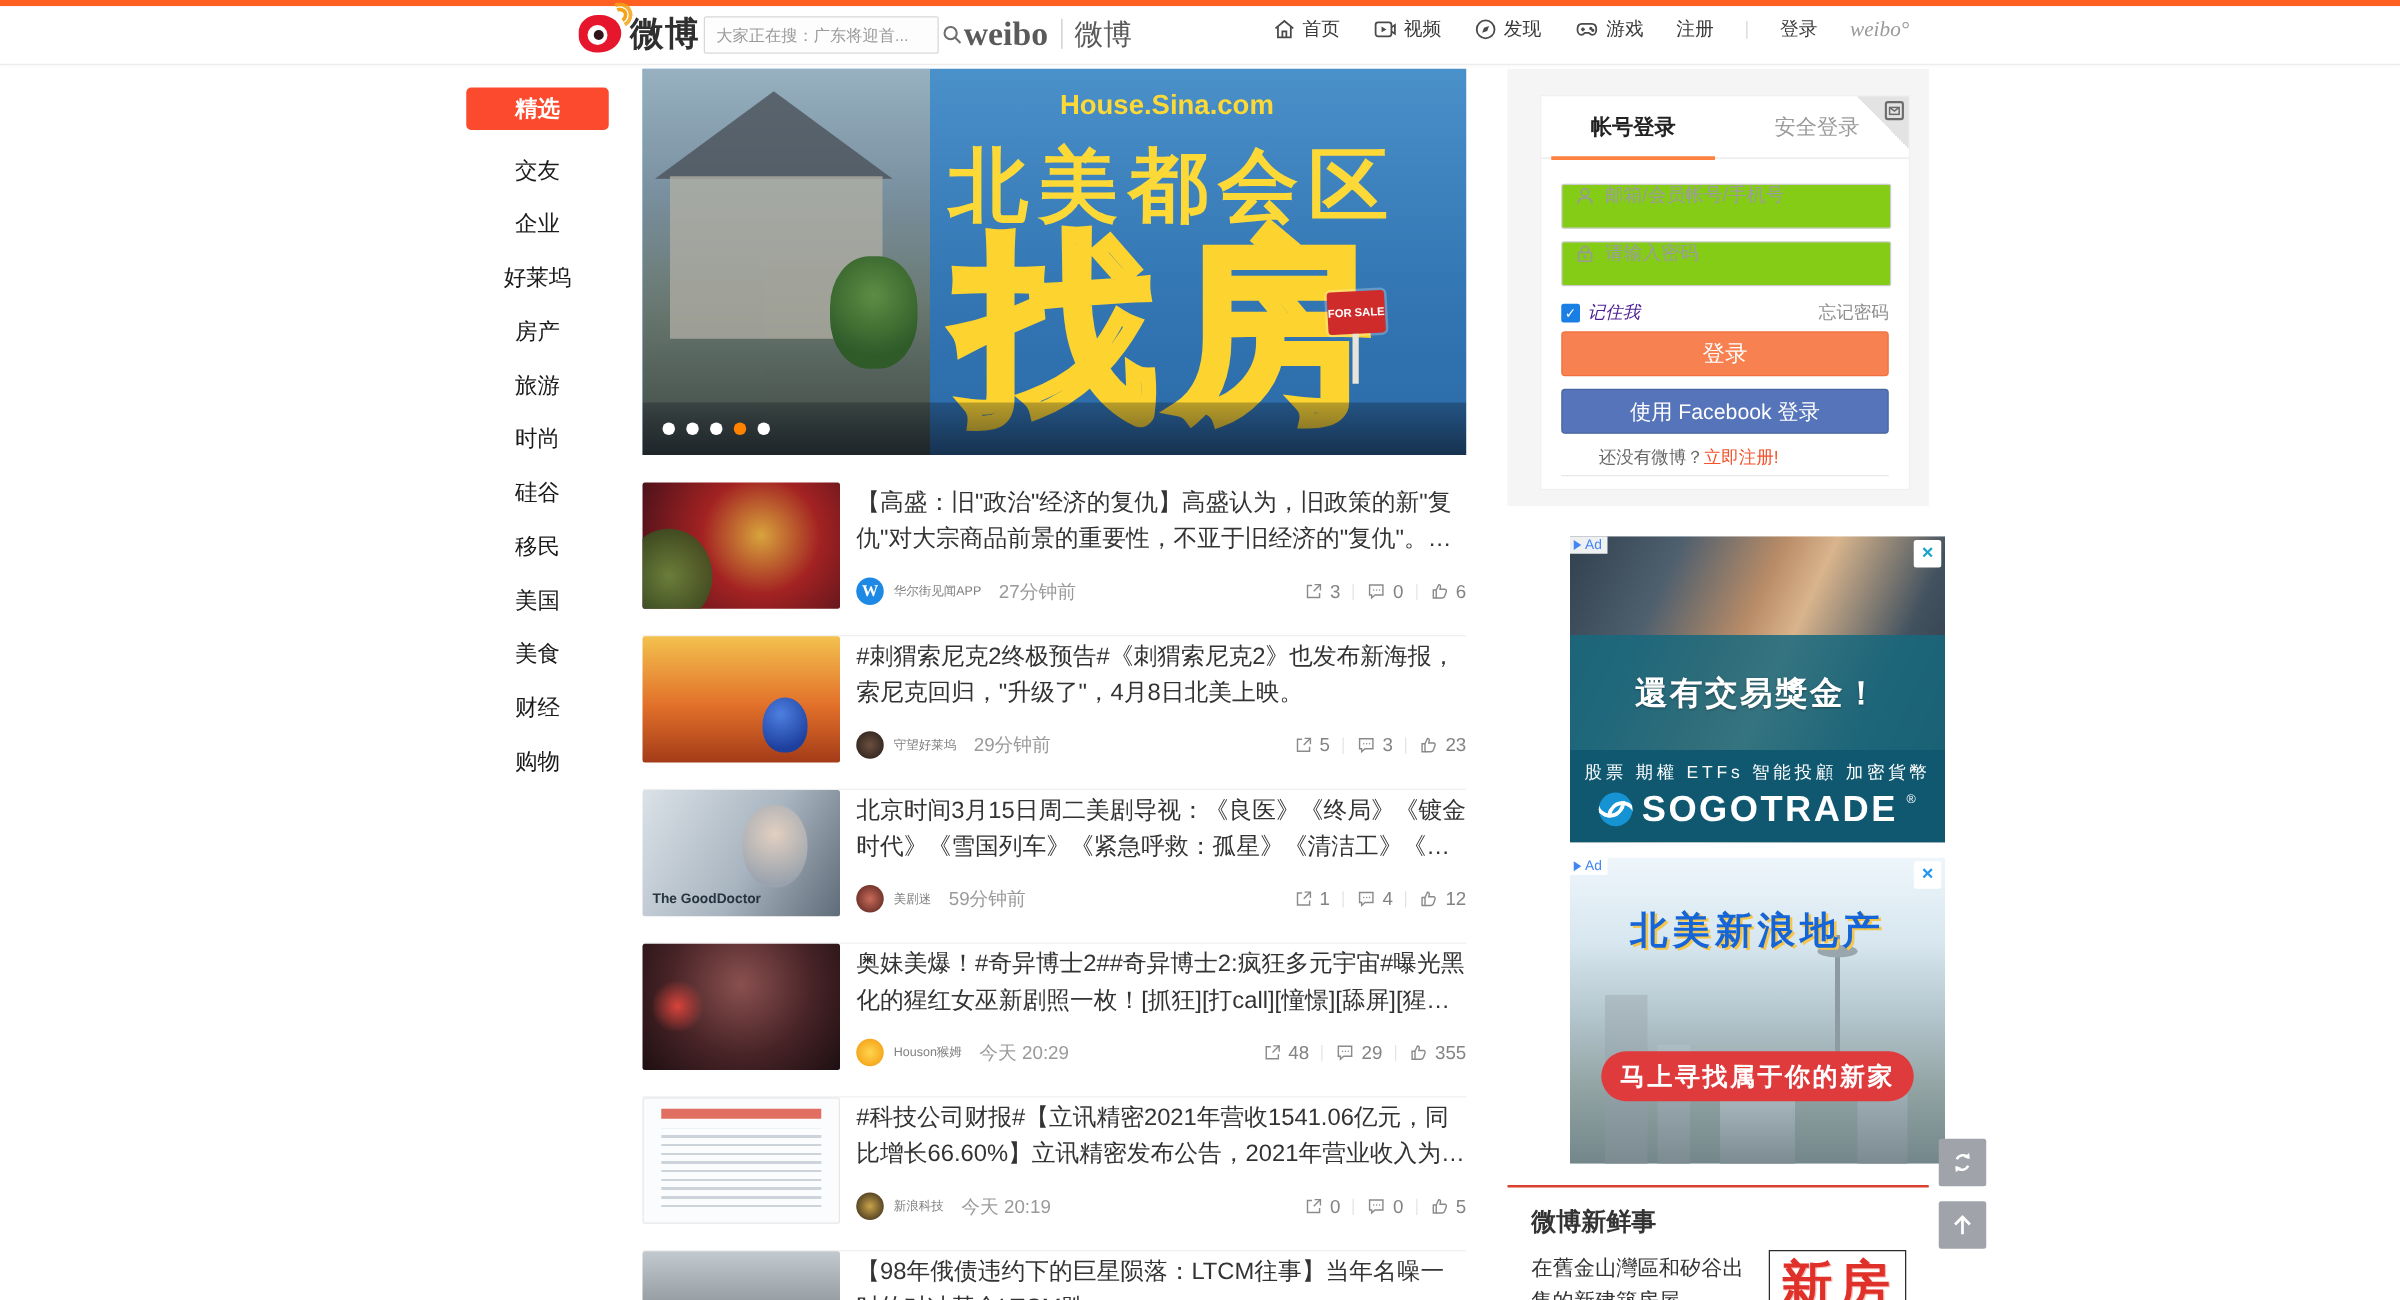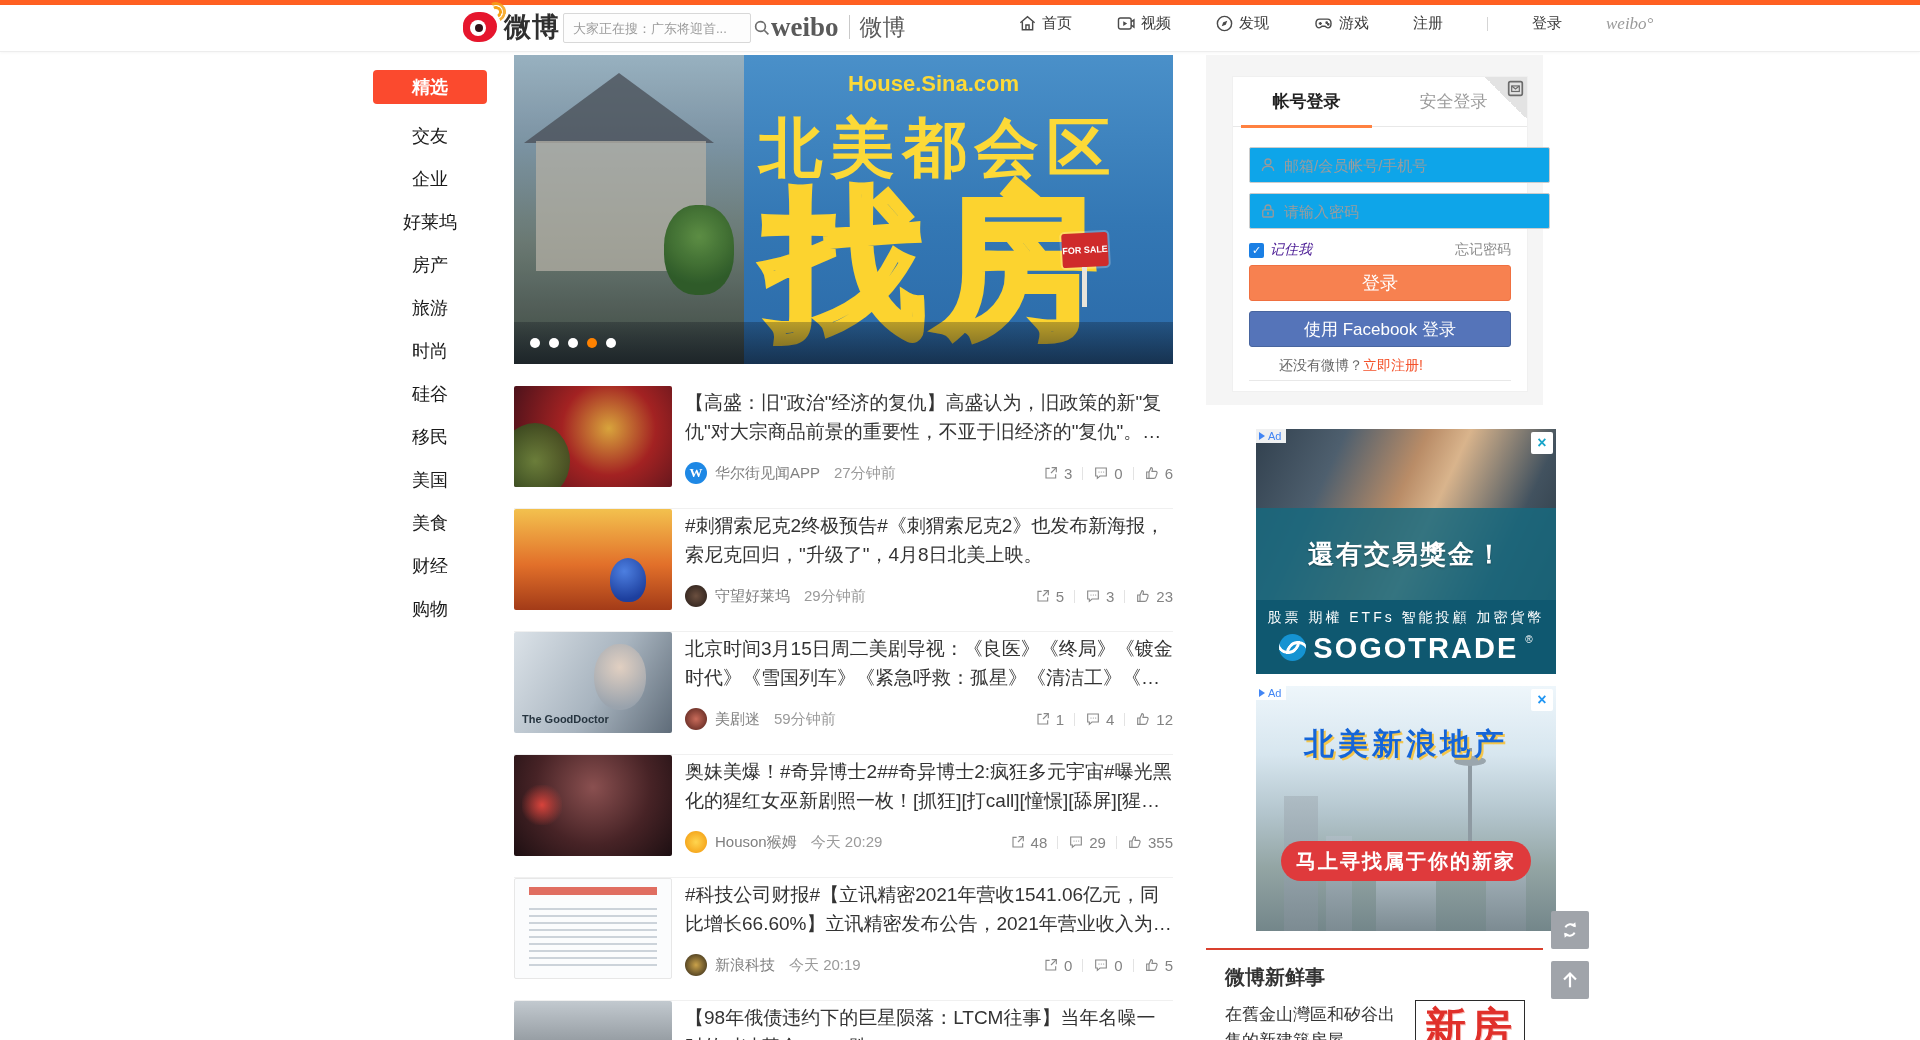--- a/index.html
+++ b/index.html
@@ -28,21 +28,21 @@
     background:#fdfdfd; border-radius:2px; display:flex; align-items:center; }
   .searchbox input { flex:1; border:none; outline:none; background:transparent;
     font-size:13px; color:#333; padding:0 4px 0 9px; font-family:inherit; }
   .searchbox input::placeholder { color:#9b9b9b; }
   .search-ic { width:28px; height:28px; display:flex; align-items:center; justify-content:center; cursor:pointer; }
   .brandmid { left:771px; top:12px; height:30px; display:flex; align-items:center; gap:10px; }
   .brandmid .en { font-family:"Liberation Serif","DejaVu Serif",serif; font-size:27px;
     font-weight:bold; color:#5a5a5a; }
   .brandmid .sep { width:1px; height:24px; background:#c9c9c9; }
   .brandmid .cn { font-size:23px; color:#5a5a5a; }
-  .nav { left:1018px; top:0; height:47px; display:flex; align-items:center; gap:44px; }
+  .nav { left:1018px; top:0; height:47px; display:flex; align-items:center; gap:26px; }
   .nav-item { display:flex; align-items:center; gap:5px; font-size:15px; color:#3a3a3a; cursor:pointer; }
   .nav-sep { width:1px; height:14px; background:#d5d5d5; }
   .brand-right { font-family:"Liberation Serif","DejaVu Serif",serif; font-style:italic;
     font-size:17px; color:#9a9a9a; }
 
   
   .side { left:373px; top:70px; width:114px; }
   .side-item { width:114px; height:43px; display:flex; align-items:center; justify-content:center;
     font-size:18px; color:#1a1a1a; cursor:pointer; }
   .side-item.active { background:#fb4a2e; color:#fff; border-radius:4px; height:34px;
@@ -87,21 +87,21 @@
   .thumb { position:absolute; left:0; top:0; width:158px; height:101px; overflow:hidden;
     border-radius:2px; cursor:pointer; }
   .f-text { position:absolute; left:171px; top:2px; width:488px; font-size:19px; line-height:29px;
     color:#333; cursor:pointer; display:-webkit-box; -webkit-line-clamp:2; -webkit-box-orient:vertical;
     overflow:hidden; }
   .f-meta { position:absolute; left:171px; top:74px; width:488px; height:26px;
     display:flex; align-items:center; }
   .avatar { width:22px; height:22px; border-radius:50%; margin-right:8px; flex:none;
     display:flex; align-items:center; justify-content:center; color:#fff; font-size:13px;
     font-weight:bold; font-family:"Liberation Serif","DejaVu Serif",serif; cursor:pointer; }
-  .f-author { font-size:15px; color:#808080; margin-right:14px; cursor:pointer; }
+  .f-author { font-size:10px; color:#808080; margin-right:14px; cursor:pointer; }
   .f-time { font-size:15px; color:#9a9a9a; }
   .f-stats { margin-left:auto; display:flex; align-items:center; gap:10px; }
   .stat { display:flex; align-items:center; gap:5px; font-size:15px; color:#838383; cursor:pointer; }
   .stat-sep { width:1px; height:13px; background:#e3e3e3; }
 
   .t1 { background:radial-gradient(circle at 60% 42%,#d8a43c 0%,#a32222 42%,#41101a 100%); }
   .t1 .blob { position:absolute; left:-14px; bottom:-12px; width:70px; height:76px;
     background:radial-gradient(circle,#6a8f3f 0%,#324d1e 80%); border-radius:50%; opacity:.85; }
   .t2 { background:linear-gradient(180deg,#f3c14e 0%,#e2702a 55%,#a33b18 100%); }
   .t2 .sonic { position:absolute; right:26px; bottom:8px; width:36px; height:44px;
@@ -126,22 +126,22 @@
   .tabs { position:absolute; left:0; top:0; width:294px; height:50px; display:flex;
     border-bottom:1px solid #e8e8e8; }
   .tab { flex:1; display:flex; align-items:center; justify-content:center; font-size:17px;
     color:#9b9b9b; cursor:pointer; position:relative; }
   .tab.active { color:#222; font-weight:bold; }
   .tab.active::after { content:""; position:absolute; left:8px; right:8px; bottom:-2px;
     height:3px; background:#ff8140; }
   .fold { position:absolute; right:0; top:0; width:42px; height:42px;
     background:linear-gradient(225deg,#e3e3e3 50%,transparent 50%); cursor:pointer; }
   .fold svg { position:absolute; right:3px; top:3px; }
-  .l-input { position:absolute; left:16px; width:301px; height:36px; border:1px solid #cccccc;
-    border-radius:2px; display:flex; align-items:center; background:#0ea5e9; }
+  .l-input { position:absolute; left:16px; width:264px; height:36px; border:1px solid #cccccc;
+    border-radius:2px; display:flex; align-items:flex-start; background:#84cc16; }
   .l-input svg { margin:0 7px 0 9px; flex:none; }
   .l-input input { flex:1; border:none; outline:none; font-size:15px; color:#333;
     font-family:inherit; background:transparent; padding-right:6px; }
   .l-input input::placeholder { color:#9c9c9c; }
   .rememberrow { position:absolute; left:16px; top:164px; width:262px; display:flex;
     align-items:center; }
   .checkbox { width:15px; height:15px; background:#1a7fe4; border-radius:2px; color:#fff;
     font-size:11px; display:flex; align-items:center; justify-content:center; cursor:pointer; }
   .remember-lbl { font-size:14px; color:#4c1d95; margin-left:6px;font-style:italic; }
   .forgot { margin-left:auto; font-size:14px; color:#8e8e8e; cursor:pointer; }

